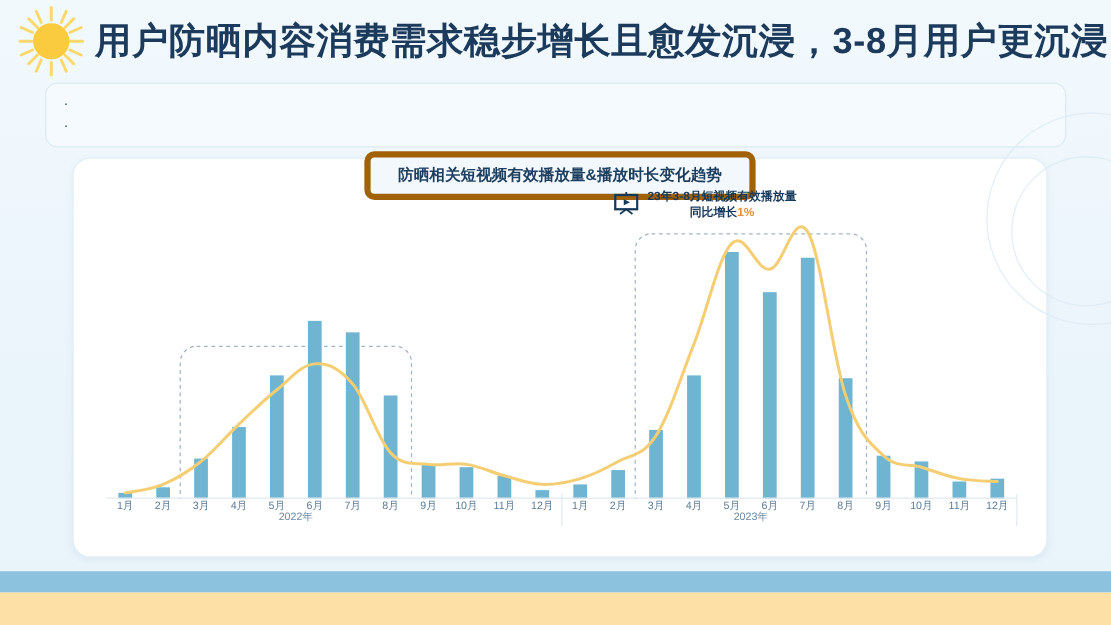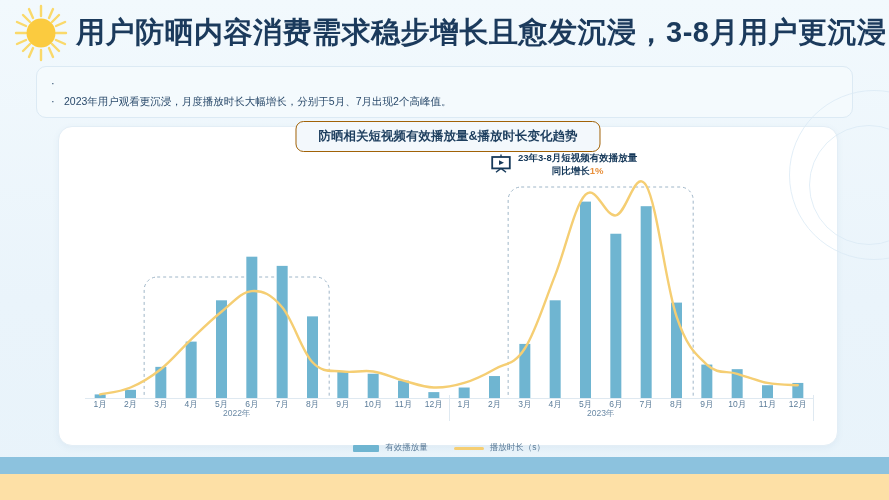--- a/index.html
+++ b/index.html
@@ -53,39 +53,39 @@
     width: 780px; height: 320px;
     background: #ffffff;
     border: 1px solid #e3eef6;
     border-radius: 14px;
     box-shadow: 0 2px 6px rgba(80,130,170,0.07);
   }
   .chart-title-pill {
     position: absolute; left: 50%; top: -6px;
     transform: translateX(-50%);
     background: #f3f8fc;
-    border: 1px solid #a16207;
+    border: 5px solid #a16207;
     border-radius: 8px;
     padding: 6px 22px;
     font-size: 12.5px; font-weight: bold; color: #1d3e5e;
     white-space: nowrap;
   }
 
   .plot {
     position: absolute;
     left: 26px; top: 42px; width: 728px; height: 230px;
   }
 
   
   .plot svg { display: block; }
 
   
   .annot {
     position: absolute; left: 432px; top: 24px;
-    display: flex; align-items: flex-end; gap: 7px;
+    display: flex; align-items: center; gap: 7px;
   }
   .annot-text {
     font-size: 9.5px; font-weight: bold; color: #16395a;
     line-height: 13px; text-align: center; white-space: nowrap;
   }
   .annot-pct { color: #e8903c; }
   .annot-icon { margin-top: 1px; }
 
   
   .xlabels {
@@ -168,21 +168,20 @@
     <div class="title">用户防晒内容消费需求稳步增长且愈发沉浸，3-8月用户更沉浸</div>
   </div>
 
   <div class="bullet-card">
     <div class="bullets">
       <div class="bullet-row">
         <span class="bullet-dot">·</span>
       </div>
       <div class="bullet-row">
         <span class="bullet-dot">·</span>
-        <span class="bullet-text">2023年用户观看更沉浸，月度播放时长大幅增长，分别于5月、7月出现2个高峰值。</span>
       </div>
     </div>
   </div>
 
   <div class="chart-card">
 
     <div class="chart-title-pill">防晒相关短视频有效播放量&amp;播放时长变化趋势</div>
 
     <div class="plot">
       <svg id="plot-svg" width="728" height="230" viewBox="0 0 728 230">
@@ -259,30 +258,20 @@
         <div class="xlab" style="left: 682.5px;">11月</div>
         <div class="xlab" style="left: 712.833px;">12月</div>
       </div>
     <div id="yearmarks">
         <div class="yeardiv" style="left: 390px;"></div>
         <div class="yeardiv" style="left: 754px;"></div>
         <div class="yearlab" style="left: 177.667px;">2022年</div>
         <div class="yearlab" style="left: 541.667px;">2023年</div>
       </div>
 
-    <div class="legend">
-      <div class="leg-item">
-        <span class="leg-bar"></span>
-        <span class="leg-txt">有效播放量</span>
-      </div>
-      <div class="leg-item">
-        <span class="leg-line"></span>
-        <span class="leg-txt">播放时长（s）</span>
-      </div>
-    </div>
   </div>
 
   <div class="arc" style="width:170px;height:170px;right:-70px;top:90px;"></div>
   <div class="arc" style="width:120px;height:120px;right:-40px;top:125px;"></div>
 
   <div class="band-blue"></div>
   <div class="band-yellow"></div>
 </div>
 
 </body></html>

